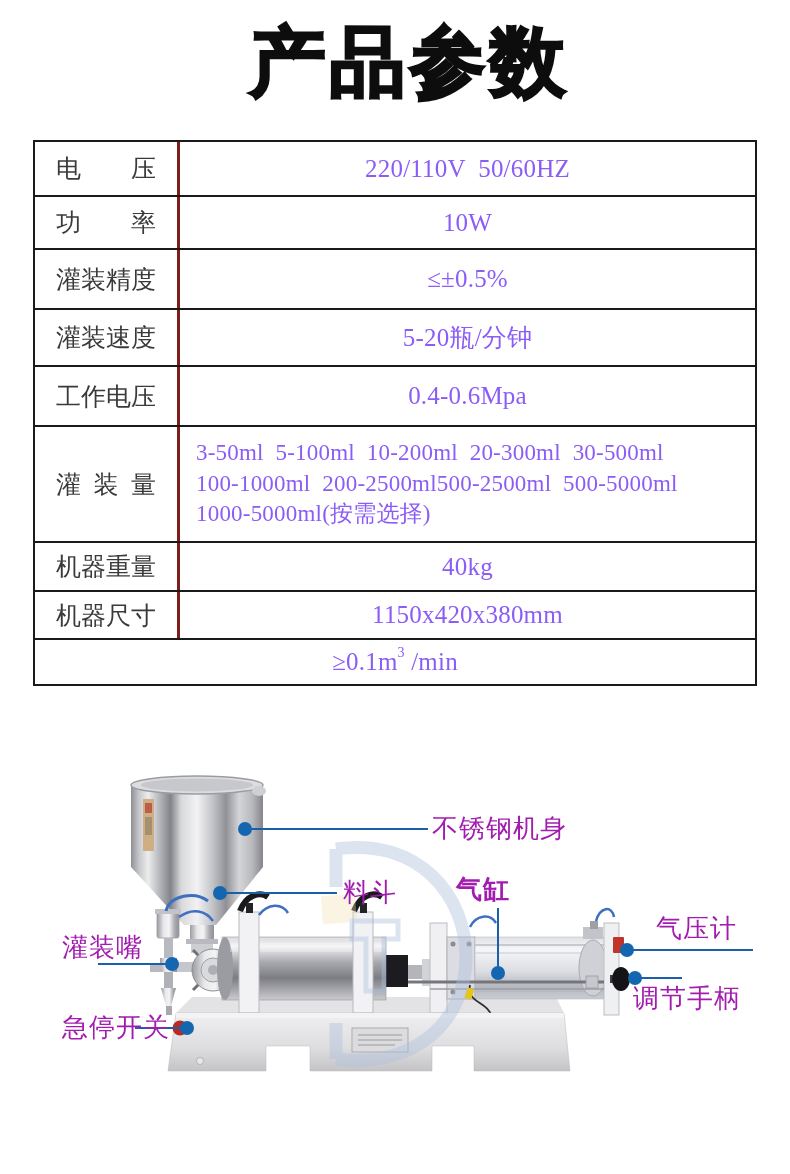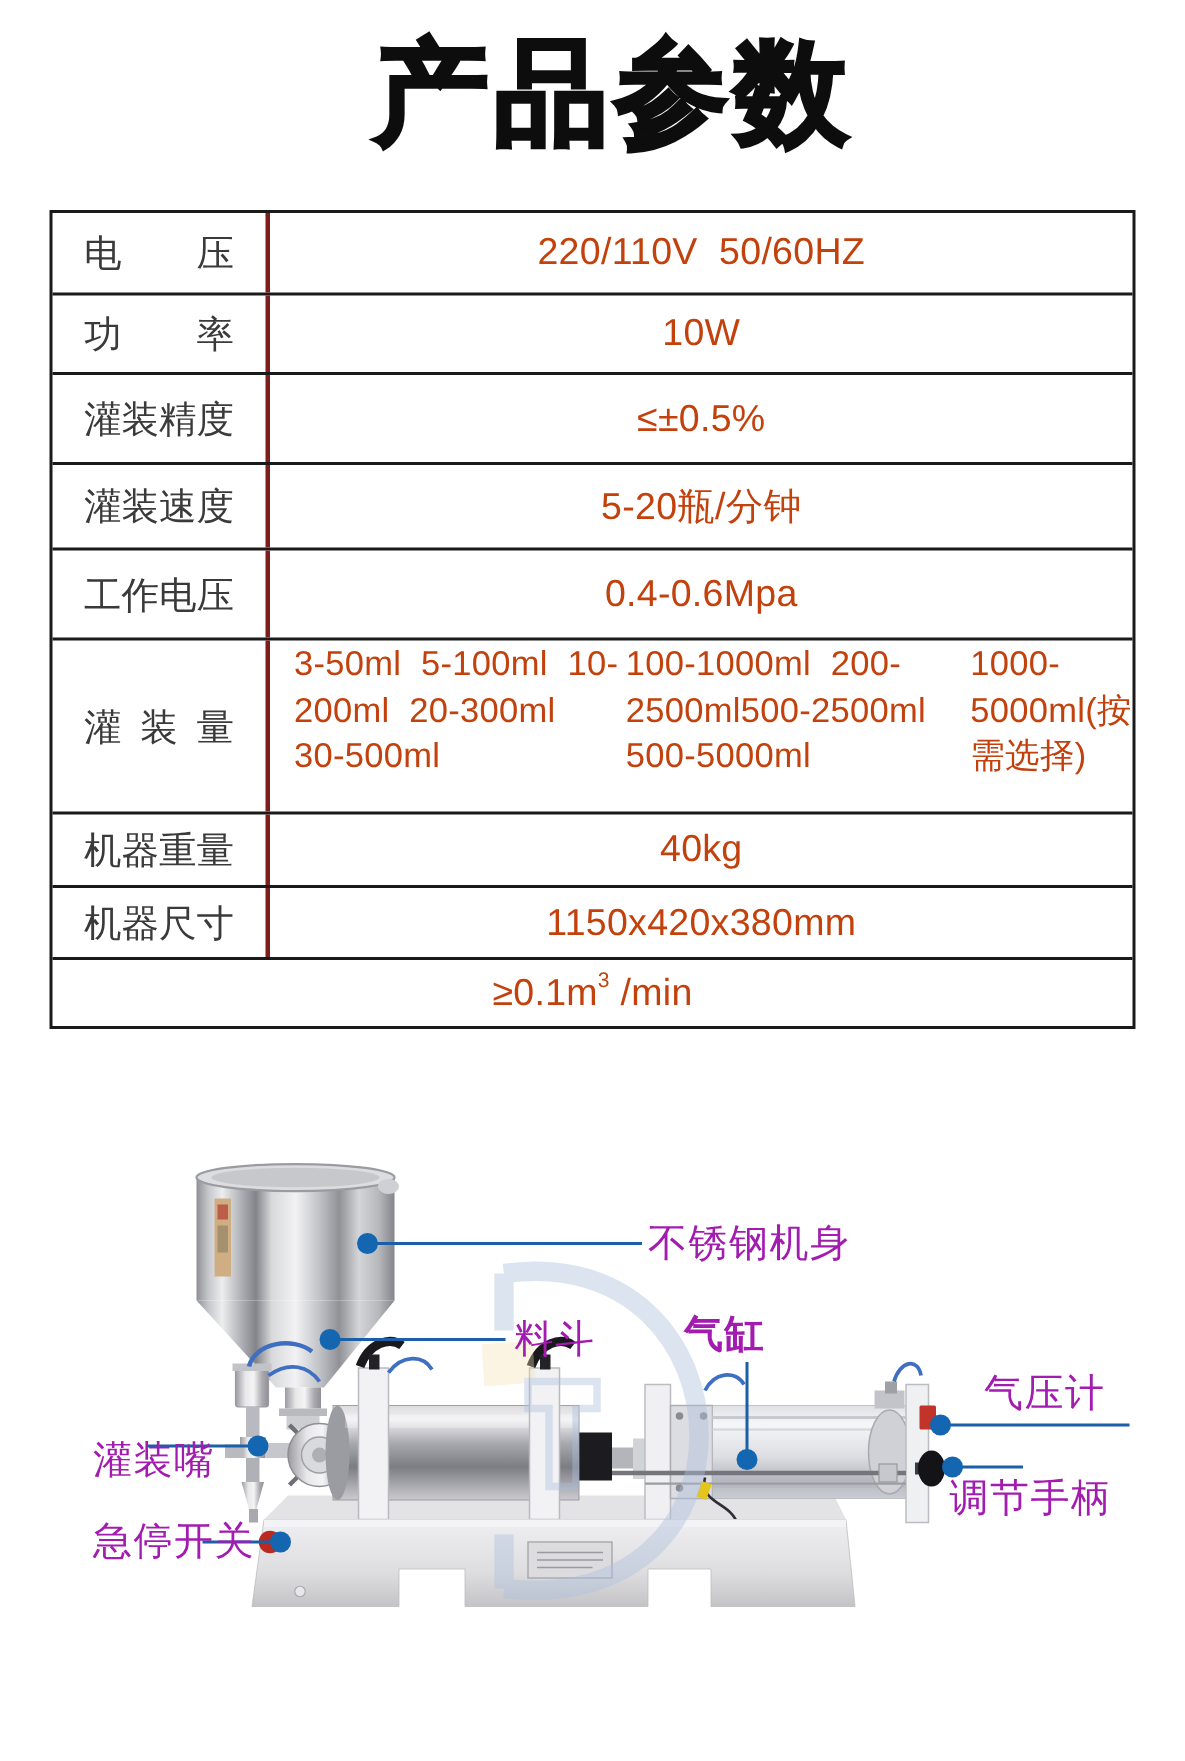--- a/index.html
+++ b/index.html
@@ -46,26 +46,27 @@
     width: 100px;
     font-size: 25px;
     color: #3a3a3a;
     text-align: justify;
     text-align-last: justify;
   }
   .spec-value {
     flex: 1;
     display: flex; align-items: center; justify-content: center;
     font-size: 25px;
-    color: #c2410c;
+    color: #8b5cf6;
     white-space: pre-wrap;
     letter-spacing: 0.2px;
+    font-family: Liberation Serif, serif;
   }
   .spec-value.multiline {
-    flex-direction: row;
+    flex-direction: column;
     align-items: flex-start;
     justify-content: center;
     padding-left: 16px;
     font-size: 23px;
     line-height: 1.33;
   }
   .spec-value sup { font-size: 14px; line-height: 0; position: relative; top: -9px; }
   
   .diagram { position: absolute; left: 0; top: 0; width: 790px; height: 1174px; }
   .machine-svg { position: absolute; left: 0; top: 745px; }
@@ -73,21 +74,21 @@
     position: absolute;
     font-size: 26px;
     letter-spacing: 1px;
     color: #a21caf;
     white-space: nowrap;
   }
   .co-body   { left: 432px; top: 811px; }
   .co-hopper { left: 343px; top: 875px; }
   .co-aircyl { left: 456px; top: 872px; font-weight: bold; }
   .co-gauge  { left: 656px; top: 911px; }
-  .co-nozzle { left: 62px;  top: 956px; }
+  .co-nozzle { left: 62px;  top: 930px; }
   .co-handle { left: 633px; top: 981px; }
   .co-estop  { left: 62px;  top: 1010px; }
 </style>
 </head>
 <body>
 
 <div class="page">
 
   <div class="page-title">产品参数</div>
 

